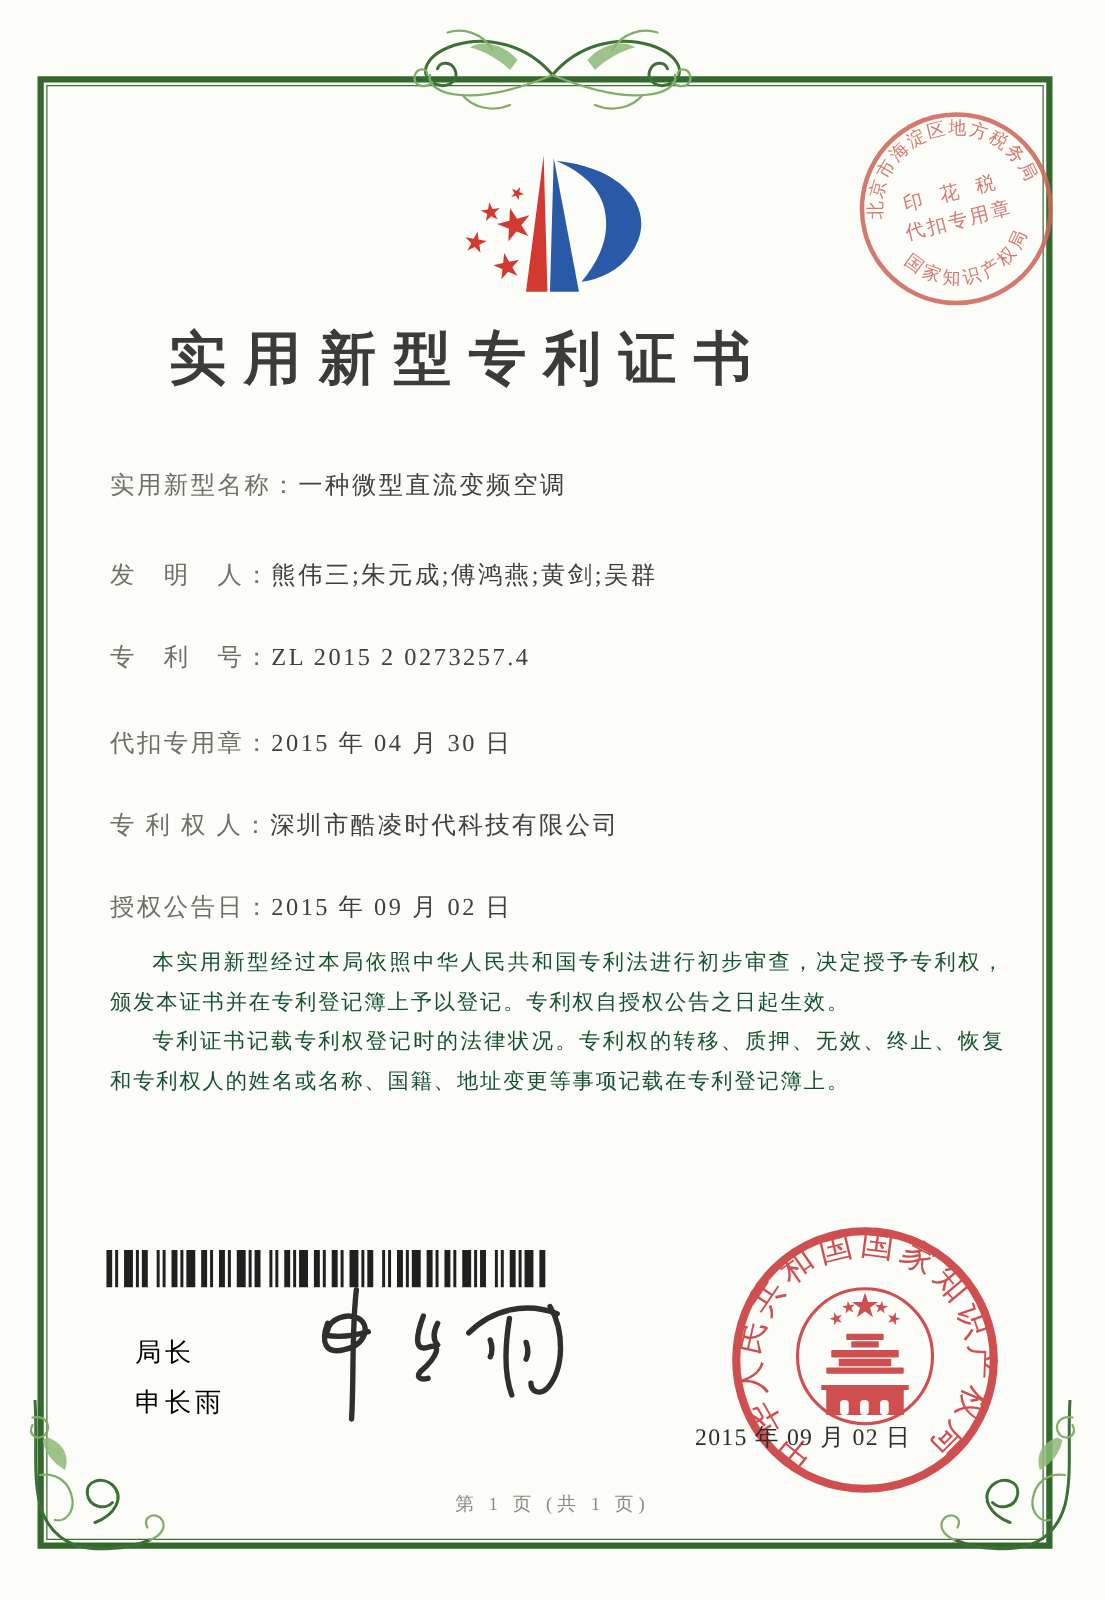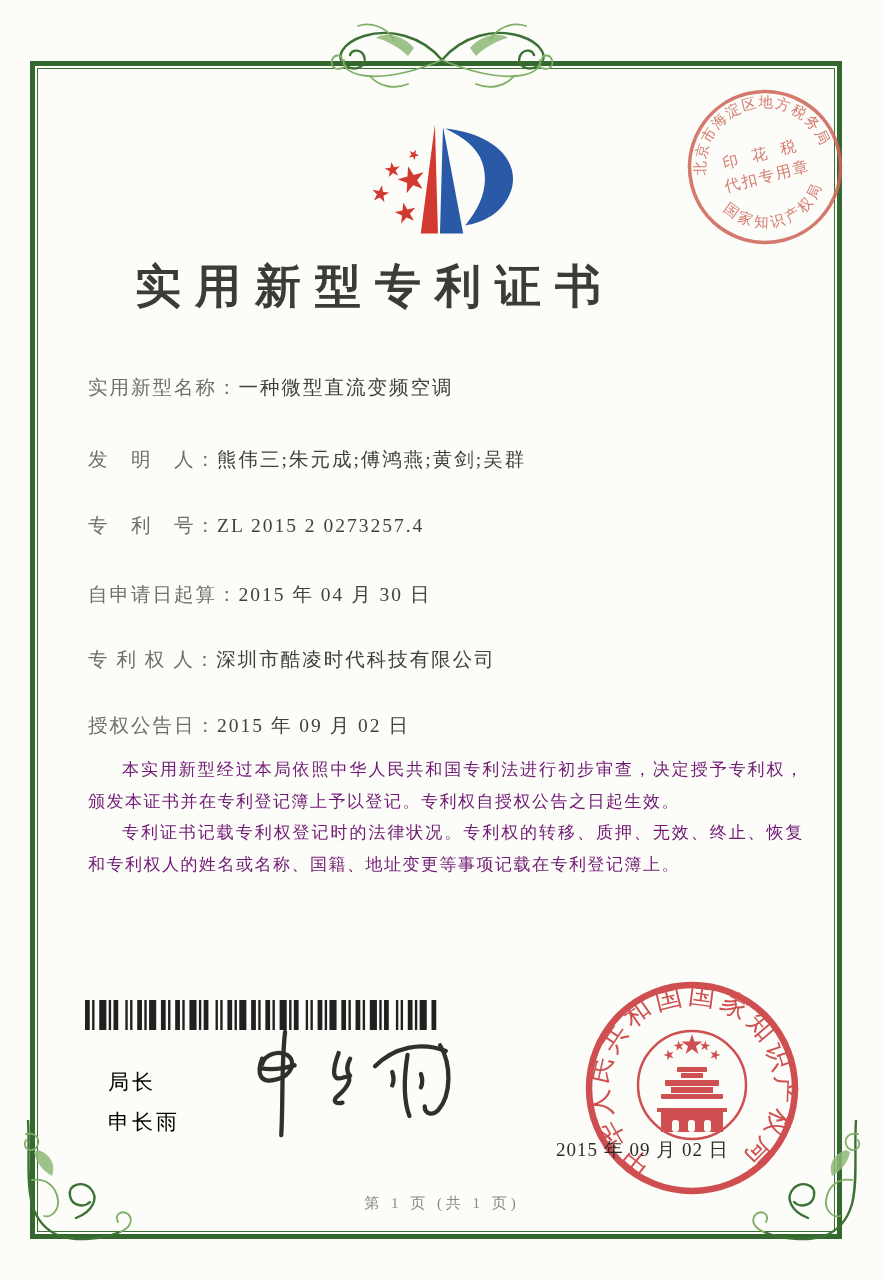--- a/index.html
+++ b/index.html
@@ -38,21 +38,21 @@
   .fields{position:absolute;left:88px;top:374px;width:720px;z-index:4;}
   .field-row{position:absolute;left:0;white-space:nowrap;
     font-size:19.5px;color:#74746b;letter-spacing:2px;}
   .field-row .lbl{color:#6f6f66;}
   .field-row .val{color:#404040;}
   .fr0{top:0;} .fr1{top:72px;} .fr2{top:138px;} .fr3{top:207px;}
   .fr4{top:272px;} .fr5{top:338px;text-align:center;}
   
   .body-text{
     position:absolute;left:88px;top:754px;width:716px;z-index:4;
-    font-size:17px;line-height:31.5px;color:#701a75;text-align:justify;
+    font-size:17px;line-height:31.5px;color:#14532d;text-align:justify;
     letter-spacing:1.5px;
   }
   .body-text p{margin:0;text-indent:2em;}
   
   .barcode{position:absolute;left:85px;top:1000px;z-index:4;}
   .barcode rect{fill:#202020;}
   .signer{position:absolute;left:108px;top:1062px;z-index:4;
     font-size:21px;color:#000000;line-height:40px;letter-spacing:3px;}
   .signature{position:absolute;left:243px;top:1026px;z-index:5;}
   .signature path{fill:none;stroke:#2f2f2b;stroke-width:4.5;
@@ -149,21 +149,21 @@
     <div class="field-row fr0">
       <span class="lbl">实用新型名称：</span><span class="val">一种微型直流变频空调</span>
     </div>
     <div class="field-row fr1">
       <span class="lbl">发　明　人：</span><span class="val">熊伟三;朱元成;傅鸿燕;黄剑;吴群</span>
     </div>
     <div class="field-row fr2">
       <span class="lbl">专　利　号：</span><span class="val">ZL 2015 2 0273257.4</span>
     </div>
     <div class="field-row fr3">
-      <span class="lbl">自申请日起算：</span><span class="val">2015 年 04 月 30 日</span>
+      <span class="lbl">代扣专用章：</span><span class="val">2015 年 04 月 30 日</span>
     </div>
     <div class="field-row fr4">
       <span class="lbl">专 利 权 人：</span><span class="val">深圳市酷凌时代科技有限公司</span>
     </div>
     <div class="field-row fr5">
       <span class="lbl">授权公告日：</span><span class="val">2015 年 09 月 02 日</span>
     </div>
   </div>
 
   <div class="body-text">

